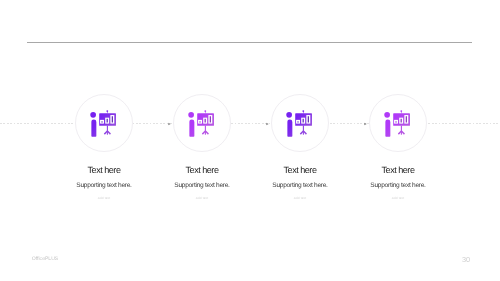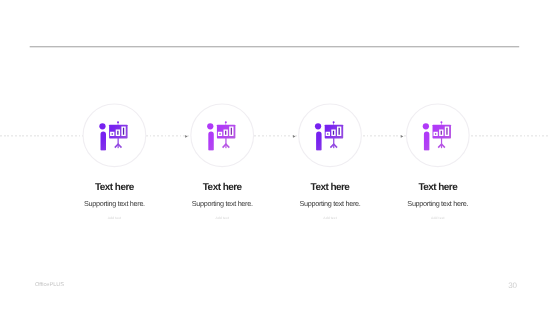--- a/index.html
+++ b/index.html
@@ -16,21 +16,21 @@
     background:repeating-linear-gradient(to right,#e2e2e2 0 1.7px,transparent 1.7px 3.4px);}
 
   .arrow{position:absolute;top:121.0px;line-height:0;}
   .arrow svg{display:block;}
 
   .step{position:absolute;top:94.1px;width:58.4px;height:58.4px;border-radius:50%;
         border:1px solid #f0eef2;background:#fff;box-sizing:border-box;}
   .icon{position:absolute;left:13.5px;top:13.91px;width:28px;height:28px;}
 
   .col-title{position:absolute;top:164.6px;width:160px;text-align:center;
-             font-size:9.1px;font-weight:bold;color:#242424;letter-spacing:-0.5px;}
+             font-size:9.1px;font-weight:normal;color:#242424;letter-spacing:-0.5px;}
   .col-sub{position:absolute;top:182.4px;width:160px;text-align:center;
            font-size:6.6px;color:#3a3a3a;letter-spacing:-0.28px;}
   .col-tiny{position:absolute;top:195.6px;width:160px;text-align:center;
             font-size:3.1px;color:#d2d2d2;letter-spacing:0.12px;}
 
   .brand{position:absolute;left:31.8px;top:256.4px;font-size:5.1px;color:#c5c5c5;letter-spacing:-0.01px;}
   .pageno{position:absolute;left:451px;top:255.3px;width:30px;text-align:center;font-size:7.3px;color:#cfcfcf;}
 
   .c1{left:24px;} .c2{left:122px;} .c3{left:220px;} .c4{left:318px;}
   .s1{left:74.8px;} .s2{left:172.8px;} .s3{left:270.8px;} .s4{left:368.8px;}

